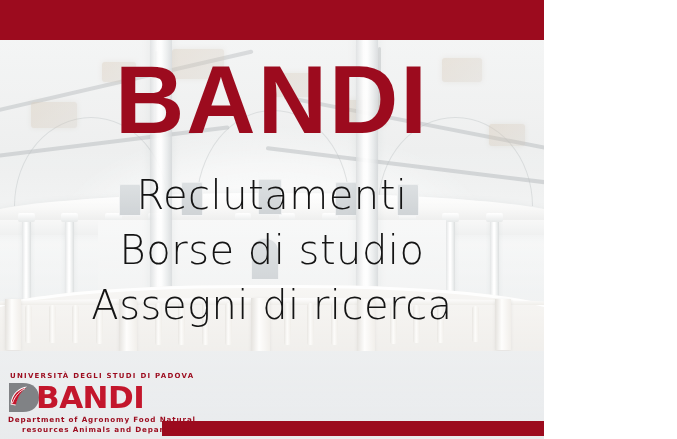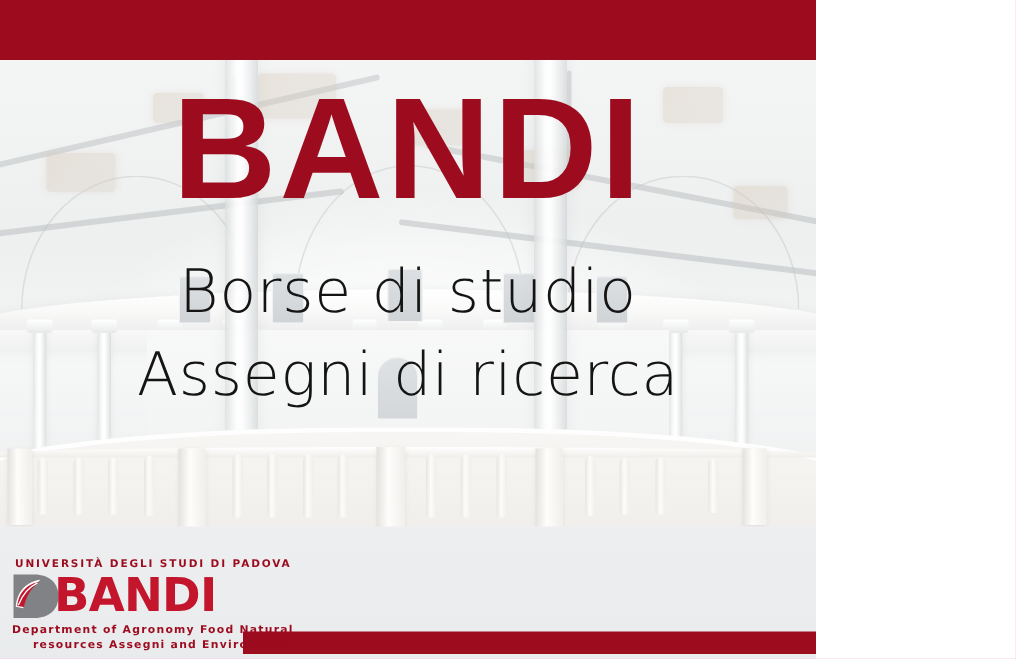--- a/index.html
+++ b/index.html
@@ -6,21 +6,21 @@
     margin: 0;
     padding: 0;
     background: #ffffff;
   }
   #banner {
     position: relative;
     width: 544px;
     height: 439px;
     overflow: hidden;
     font-family: "Liberation Sans", sans-serif;
-    background: #f9a8d4;
+    background: #84cc16;
   }
 
   
   .bg-photo {
     position: absolute;
     inset: 0;
     overflow: hidden;
     background: linear-gradient(#e9eaeb 0%, #e4e6e7 30%, #e8eaea 55%, #dfe3e5 75%, #d6dadd 100%);
   }
   
@@ -355,36 +355,37 @@
     <div class="floor"></div>
     <div class="wash"></div>
   </div>
 
   <div class="bar-top"></div>
   <div class="bar-bottom"></div>
 
   <div class="headline">BANDI</div>
 
   <div class="subtitles">
+    <div class="subline">Reclutamenti</div>
     <div class="subline">Borse di studio</div>
     <div class="subline">Assegni di ricerca</div>
   </div>
 
   <div class="logo">
     <div class="logo-uni">UNIVERSITÀ DEGLI STUDI DI PADOVA</div>
 
     <div class="logo-mark">
       <svg class="logo-d" viewBox="0 0 32 31">
         <path d="M1 1 H15 C25 1 31 7 31 15.5 C31 24 25 30 15 30 H1 Z" fill="#808285"></path>
         <path d="M2.5 22.5 C3.5 10.5 11.5 5.5 19 4.5 C12.5 9.5 9 15.5 7.5 23.5 Z" fill="#ffffff"></path>
         <path d="M3.5 22 C4.6 11.5 11.8 7 18.2 5.8 C12.4 10.4 9.4 15.8 8 22.6 Z" fill="#c3162c"></path>
         <path d="M4.2 21.5 C7.5 13 12 9 17 6.6" stroke="#ffffff" stroke-width="0.9" fill="none"></path>
       </svg>
       <div class="logo-word">BANDI</div>
     </div>
 
     <div class="logo-sub">
       <span>Department of Agronomy Food Natural</span>
-      <span class="l2">resources Assegni and Environment</span>
+      <span class="l2">resources Animals and Department</span>
     </div>
   </div>
 
 </div>
 
 </body></html>

